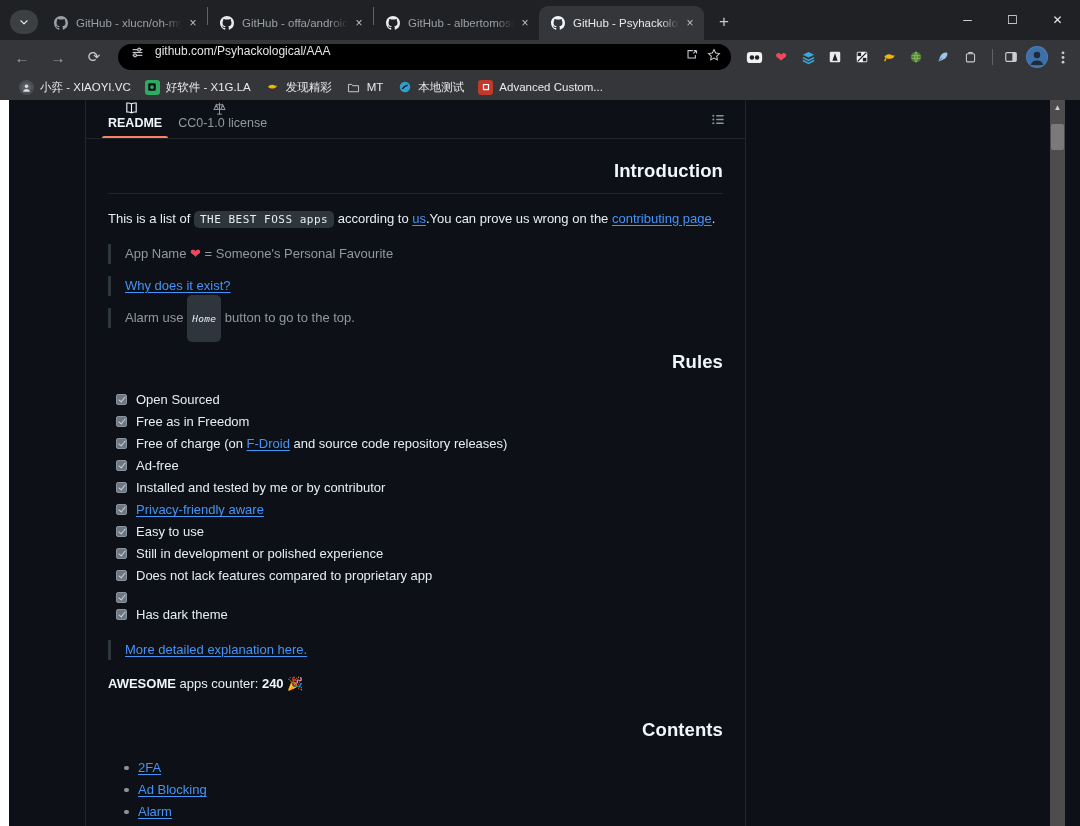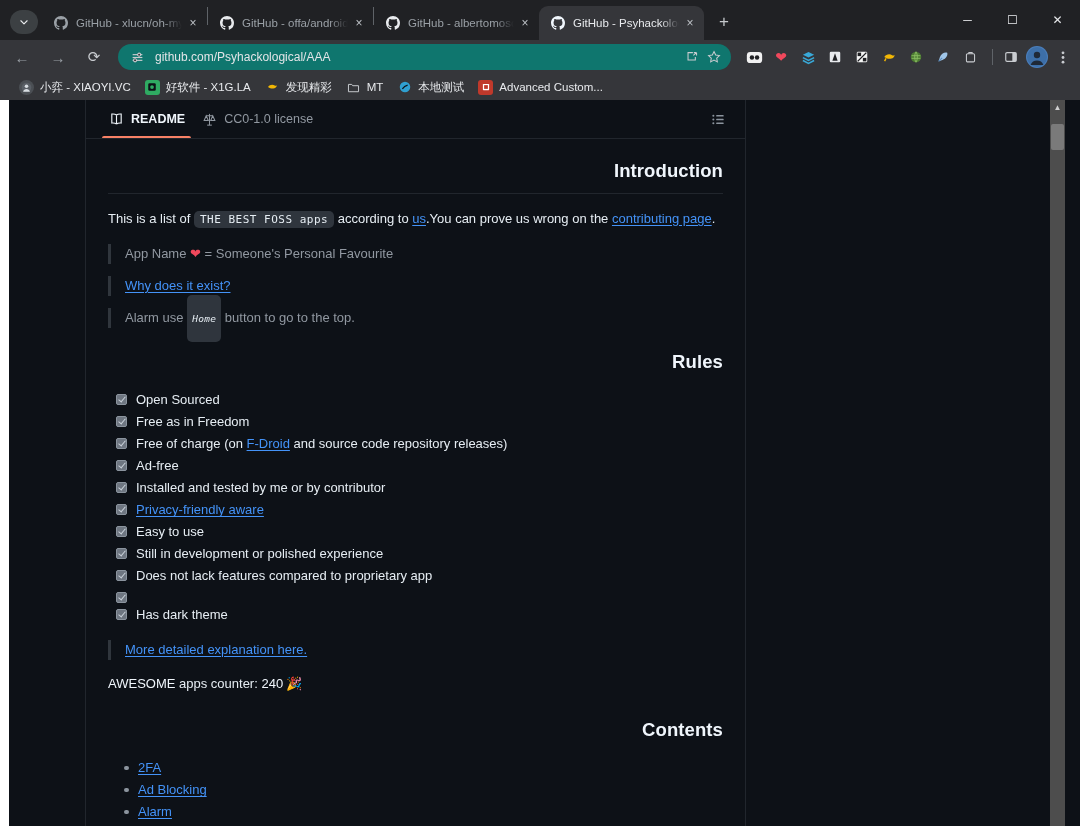--- a/index.html
+++ b/index.html
@@ -103,23 +103,23 @@
     display: flex; align-items: center; justify-content: center;
     color: #9aa0a6; font-size: 15px;
     border-radius: 50%;
   }
   .nav-btn.enabled { color: #c9ccd0; }
   #omnibox {
     margin-left: 10px;
     height: 26px;
     flex: 1 1 auto;
     max-width: 616px;
-    background: #0f766e;
+    background: #000000;
     border-radius: 13px;
-    display: flex; align-items: center;
+    display: flex; 
     padding: 0 6px 0 11px;
   }
   #omnibox .site-info-icon {
     width: 16px; height: 16px; margin-right: 10px;
     display: flex; align-items: center; justify-content: center;
     color: #c9ccd0;
   }
   #omnibox .url-text {
     flex: 1 1 auto;
     color: #e2e4e7; font-size: 12px;
@@ -227,20 +227,21 @@
     padding: 0 14px;
     position: relative;
   }
   .rm-tab {
     display: flex; align-items: center;
     height: 38px;
     padding: 0 8px;
     font-size: 12.5px;
     color: #9198a1;
     position: relative;
+    flex-direction: column;
   }
   .rm-tab.active { color: #f0f6fc; font-weight: bold; }
   .rm-tab.active::after {
     content: "";
     position: absolute; left: 2px; right: 2px; bottom: 0;
     height: 2px; background: #f78166;
     border-radius: 2px 2px 0 0;
   }
   .rm-tab .rm-tab-icon {
     width: 16px; height: 16px; margin-right: 7px;
@@ -312,21 +313,21 @@
   }
   .task-checkbox::after {
     content: "";
     position: absolute; left: 3px; top: 0px;
     width: 3px; height: 6px;
     border: solid #c9d1d9;
     border-width: 0 1.5px 1.5px 0;
     transform: rotate(40deg);
   }
   p.counter { font-size: 13px; margin-bottom: 22px; }
-  p.counter b { font-weight: normal; color: #f0f6fc; }
+  p.counter b { font-weight: bold; color: #f0f6fc; }
 
   ul.contents-list {
     margin: 0 0 0 30px;
     list-style: none;
   }
   ul.contents-list li {
     position: relative;
     font-size: 13px;
     line-height: 21px;
     padding: 0.5px 0;

